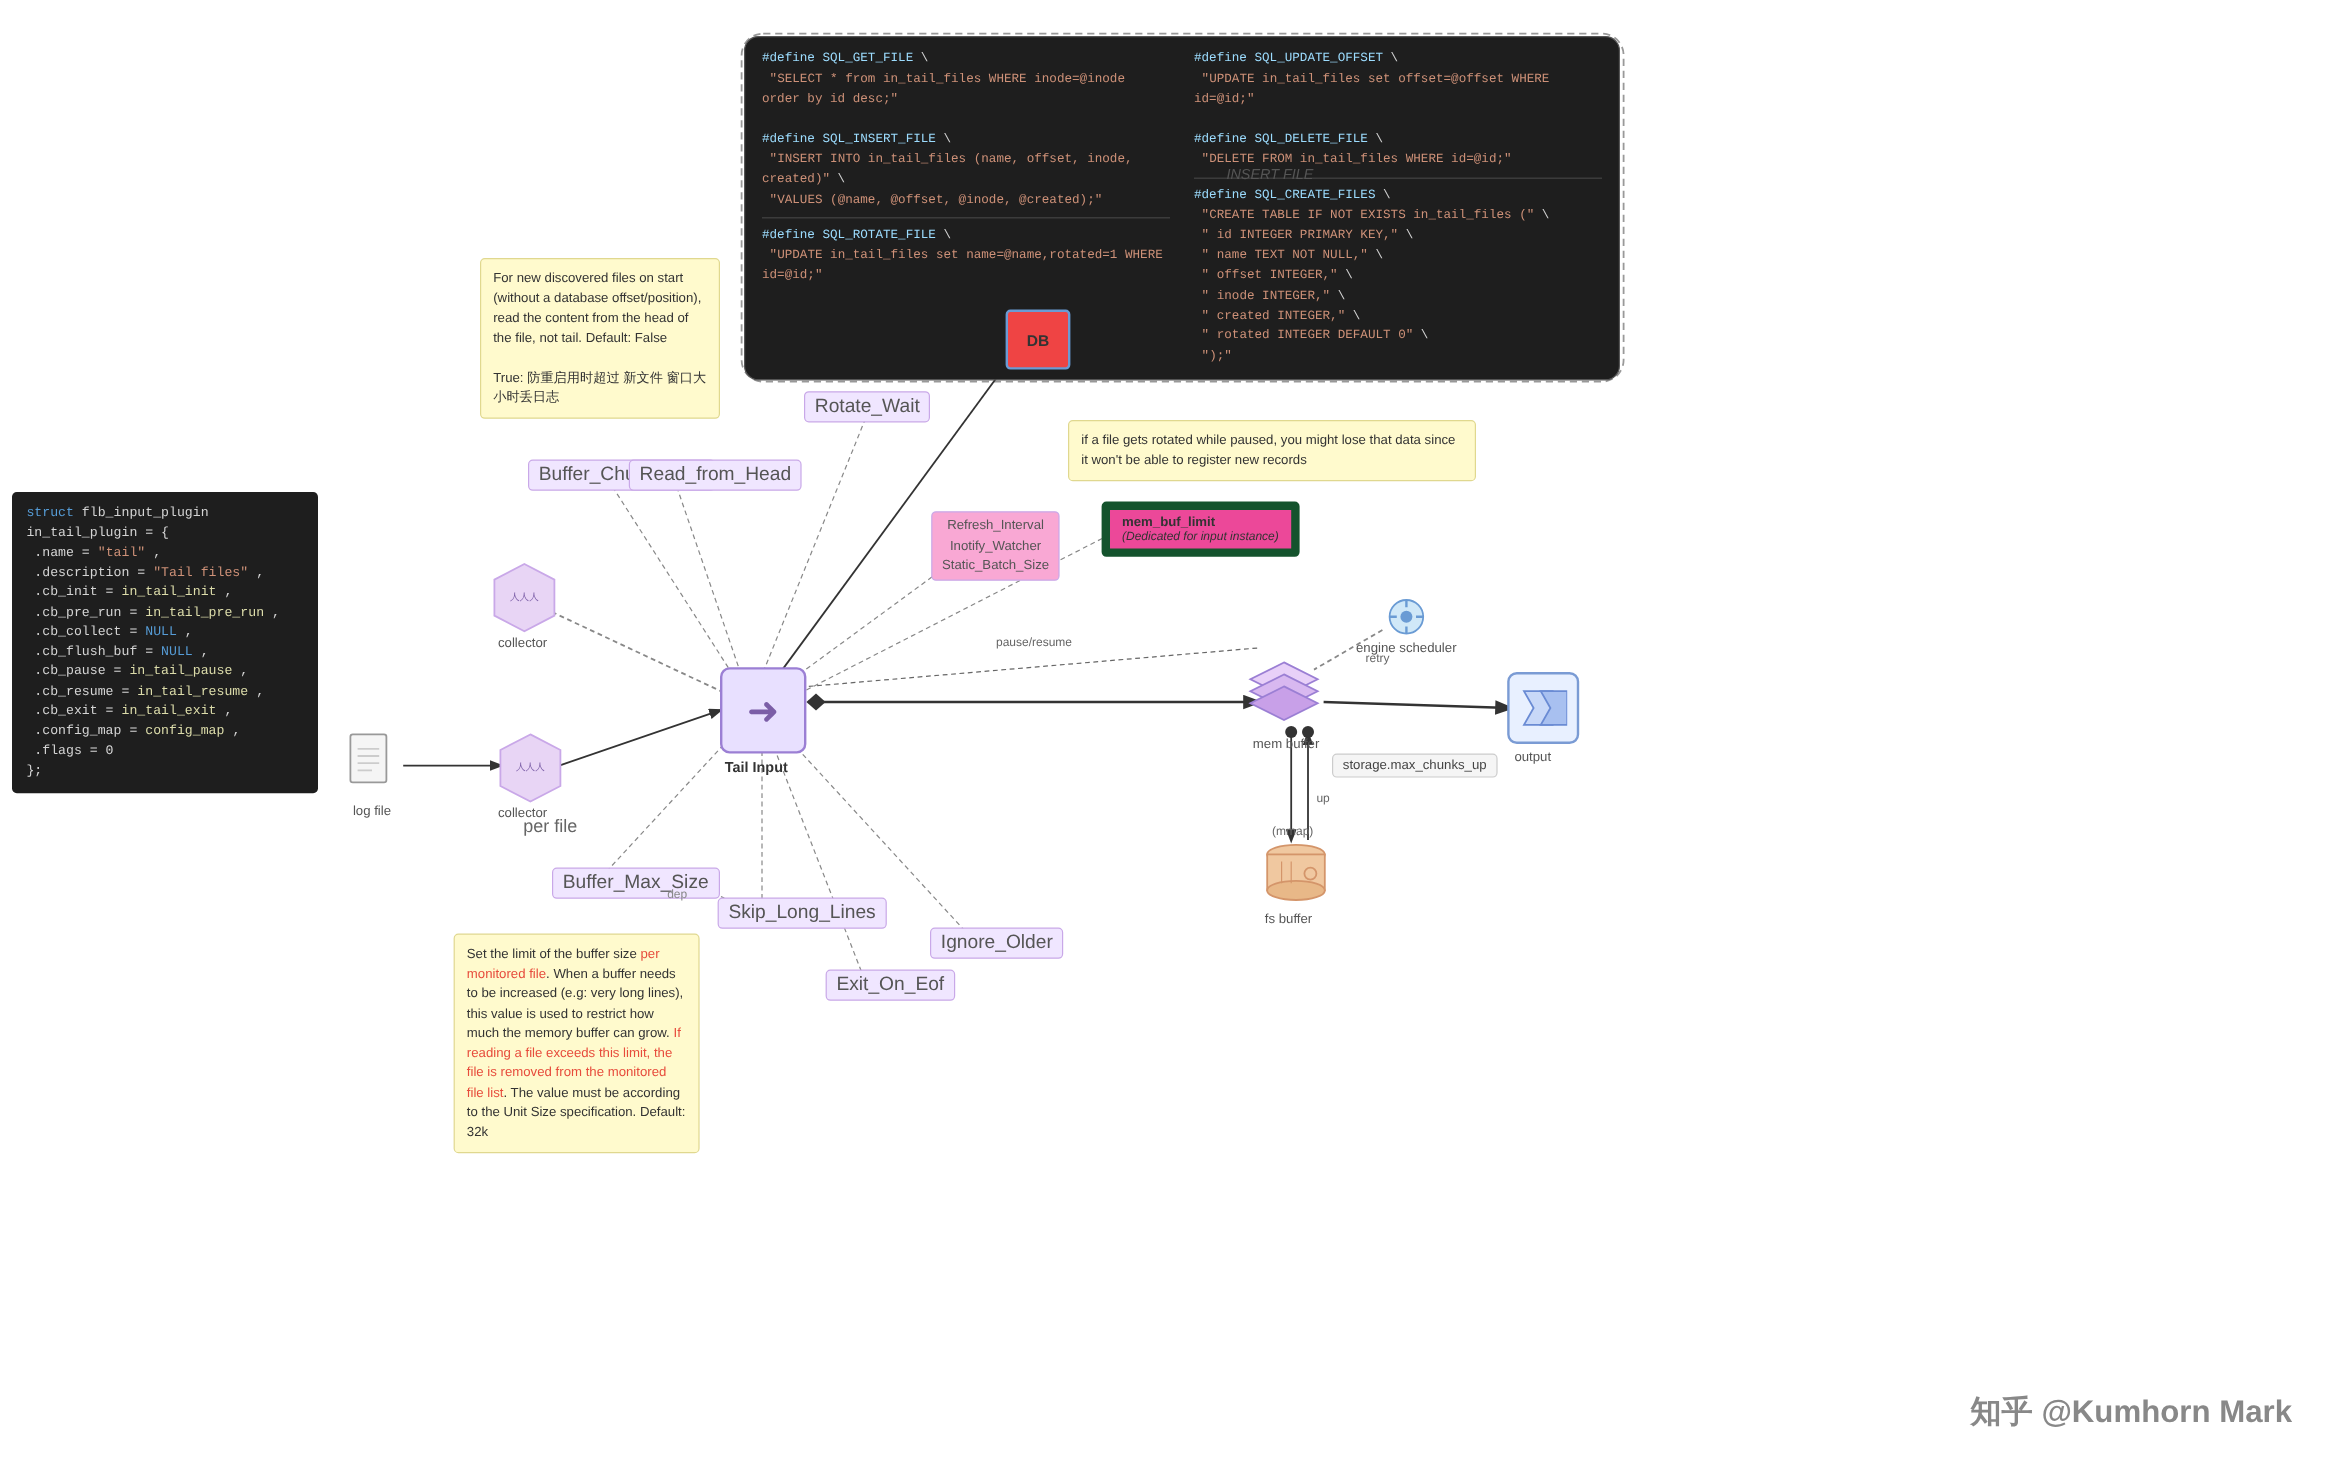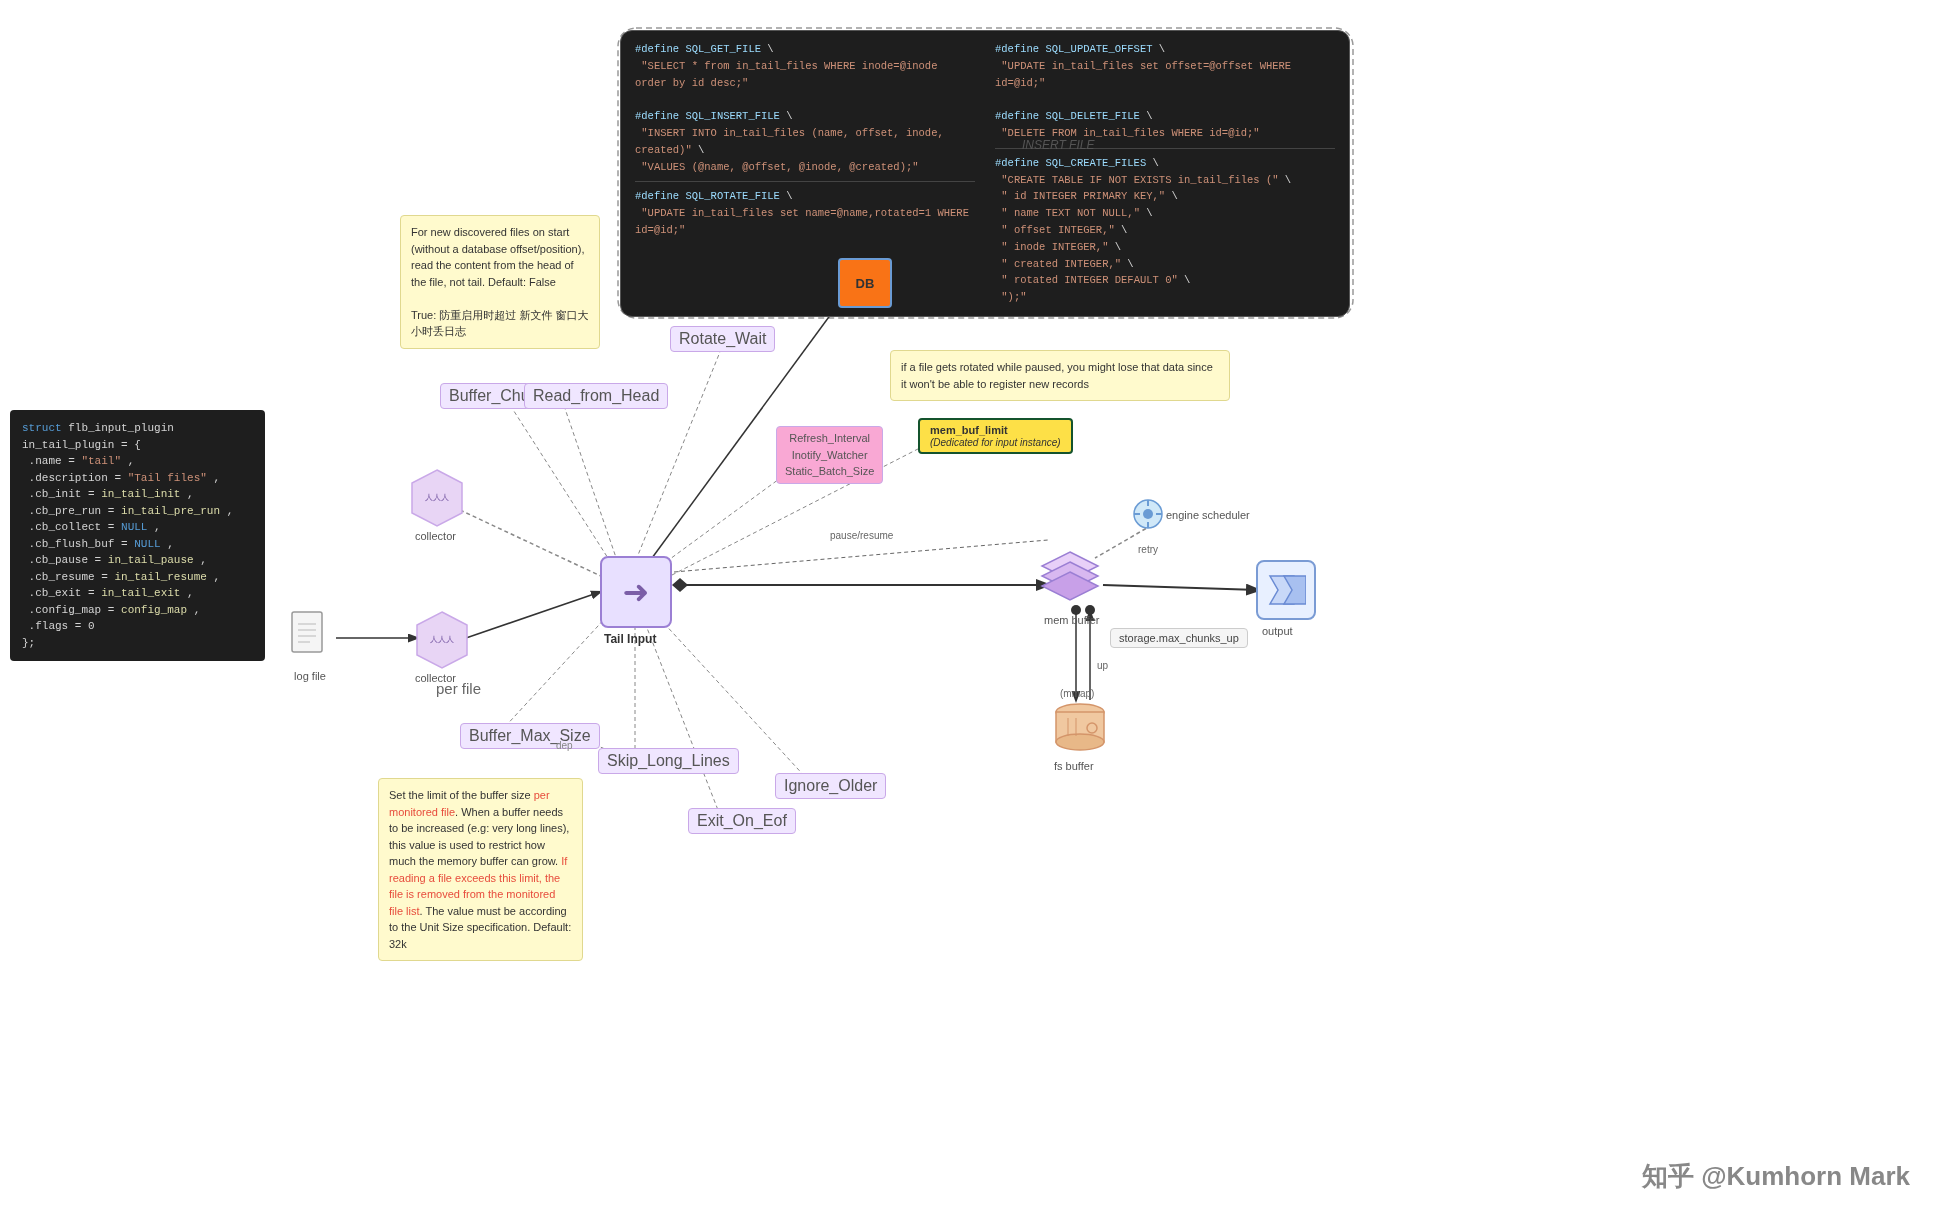--- a/index.html
+++ b/index.html
@@ -170,21 +170,21 @@
       flex-direction: column;
       align-items: center;
     }
 
     
     .engine-scheduler {
       position: absolute;
       top: 496px;
       left: 1130px;
       display: flex;
-      flex-direction: row;
+      flex-direction: column;
       align-items: center;
     }
 
     
     .watermark {
       position: absolute;
       bottom: 30px;
       right: 30px;
       font-size: 26px;
       color: #888;
@@ -323,21 +323,21 @@
 <div class="label-box" style="top:326px; left:670px;">
   <span>Rotate_Wait</span>
 </div>
 
 <div class="label-box-multi" style="top:426px; left:776px;">
   <span>Refresh_Interval</span><br>
   <span>Inotify_Watcher</span><br>
   <span>Static_Batch_Size</span>
 </div>
 
-<div style="position:absolute; top:418px; left:918px; background:#fde047; border:2px solid #14532d; border-radius:4px; padding:4px 10px; font-size:11px; font-weight:bold; color:#333;">
+<div style="position:absolute; top:418px; left:918px; background:#ec4899; border:7px solid #14532d; border-radius:4px; padding:4px 10px; font-size:11px; font-weight:bold; color:#333;">
   <span>mem_buf_limit</span><br>
   <span style="font-weight:normal; font-size:10px;font-style:italic;">(Dedicated for input instance)</span>
 </div>
 
 <div class="label-box" style="top:723px; left:460px;">
   <span>Buffer_Max_Size</span>
 </div>
 
 <div class="label-box" style="top:748px; left:598px;">
   <span>Skip_Long_Lines</span>
@@ -377,21 +377,21 @@
 
 <div style="position:absolute; top:688px; left:1060px; font-size:10px; color:#666;">
   <span>(mmap)</span>
 </div>
 
 <div style="position:absolute; top:138px; left:1022px; font-size:12px; color:#555; font-style:italic;">
   <span>INSERT FILE</span>
 </div>
 
 <div class="db-node">
-  <div style="width:54px; height:50px; background:#f97316; border:2px solid #6a9bd4; border-radius:4px; display:flex; align-items:center; justify-content:center; font-size:13px; font-weight:bold; color:#333; margin-top:10px;">
+  <div style="width:54px; height:50px; background:#ef4444; border:2px solid #6a9bd4; border-radius:4px; display:flex; align-items:center; justify-content:center; font-size:13px; font-weight:bold; color:#333; margin-top:10px;">
     <span>DB</span>
   </div>
 </div>
 
 <div class="tail-input-node">
   <span class="arrow" style="font-size:32px; color:#7b5ea7;">➜</span>
 </div>
 <div class="tail-input-label">
   <span>Tail Input</span>
 </div>

